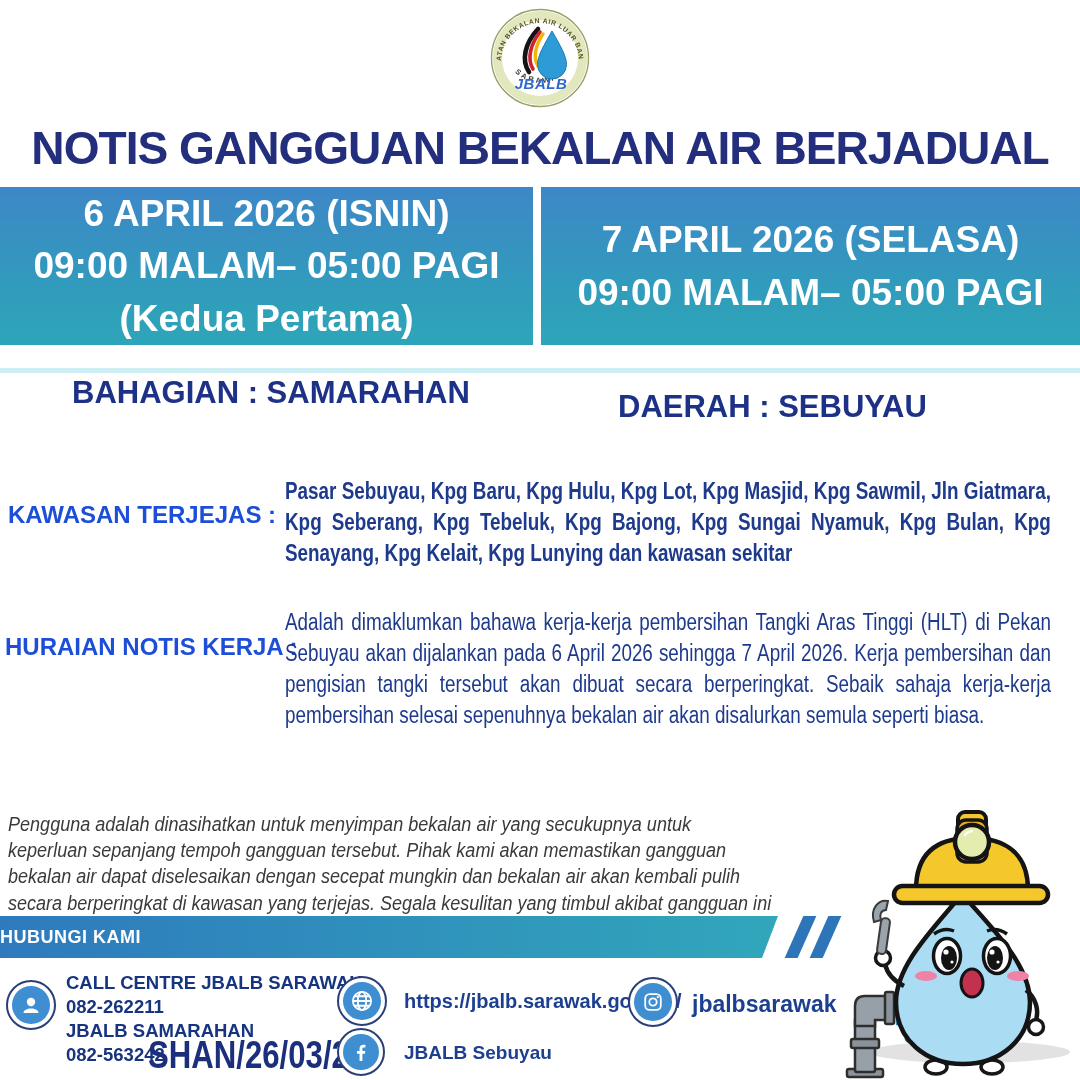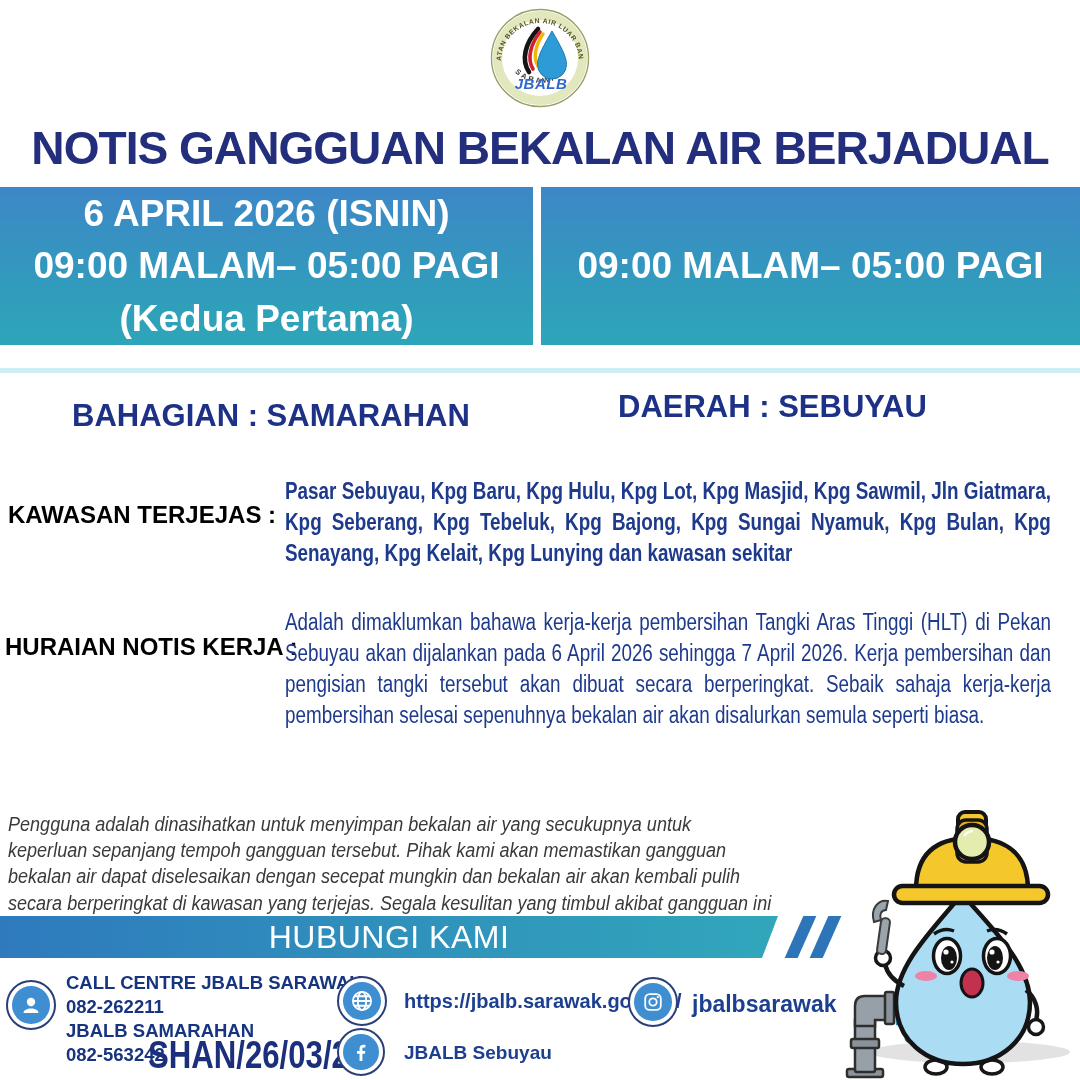--- a/index.html
+++ b/index.html
@@ -25,47 +25,47 @@
     color:#fff;font-weight:bold;font-size:37px;text-align:center;
     display:flex;flex-direction:column;justify-content:center;gap:9px;
     line-height:1.18;white-space:nowrap;
   }
   .banner-left{left:0;width:533px;}
   .banner-right{left:541px;width:539px;}
   #banner-strip{left:0;top:368px;width:1080px;height:5px;background:#cdeff4;}
 
   
   .region{font-weight:bold;color:#1d3186;font-size:31px;white-space:nowrap;}
-  #bahagian{left:72px;top:398px;}
+  #bahagian{left:72px;top:375px;}
   #daerah{left:618px;top:389px;}
 
   
-  .sec-label{font-weight:bold;color:#000000;font-size:24px;white-space:nowrap;}
+  .sec-label{font-weight:bold;color:#1d4ed8;font-size:24px;white-space:nowrap;}
   #kawasan-label{left:8px;top:501px;}
   #huraian-label{left:5px;top:633px;}
   .sec-body{
     left:285px;width:934px;color:#1e3a8c;font-size:23px;line-height:1.35;
     text-align:justify;transform:scaleX(.82);transform-origin:0 0;
   }
   #kawasan-text{top:476px;font-weight:bold;}
   #huraian-text{top:607px;}
 
   
   #advisory{
     left:8px;top:811px;width:868px;font-size:20.5px;font-style:italic;
     color:#3a3a3a;line-height:1.28;transform:scaleX(.88);transform-origin:0 0;
   }
 
   
   #hubungi-band{
     left:0;top:916px;width:778px;height:42px;
     background:linear-gradient(90deg,#2e7abd 0%,#31a7bb 100%);
     clip-path:polygon(0 0,100% 0,calc(100% - 16px) 100%,0 100%);
-    color:#fff;font-weight:normal;font-size:32px;letter-spacing:.5px;
-    text-align:center;line-height:42px;
+    color:#fff;font-weight:bold;font-size:18px;letter-spacing:.5px;
+    line-height:42px;
   }
   .stripe{top:916px;width:13px;height:42px;background:#2d74b9;transform:skewX(-24deg);}
   #stripe-1{left:794px;}
   #stripe-2{left:819px;}
 
   
   .circle-icon{
     border-radius:50%;border:2px solid #2b3f77;background:#fff;
     display:flex;align-items:center;justify-content:center;
   }
@@ -118,20 +118,21 @@
   </svg>
 
   <div id="main-title" class="abs">NOTIS GANGGUAN BEKALAN AIR BERJADUAL</div>
 
   <div class="abs banner banner-left">
     <div>6 APRIL 2026 (ISNIN)</div>
     <div>09:00 MALAM– 05:00 PAGI</div>
     <div>(Kedua Pertama)</div>
   </div>
   <div class="abs banner banner-right">
+    <div>7 APRIL 2026 (SELASA)</div>
     <div>09:00 MALAM– 05:00 PAGI</div>
   </div>
   <div id="banner-strip" class="abs"></div>
 
   <div id="bahagian" class="abs region">BAHAGIAN : SAMARAHAN</div>
   <div id="daerah" class="abs region">DAERAH : SEBUYAU</div>
 
   <div id="kawasan-label" class="abs sec-label">KAWASAN TERJEJAS  :</div>
   <div id="kawasan-text" class="abs sec-body">Pasar Sebuyau, Kpg Baru, Kpg Hulu, Kpg Lot, Kpg Masjid, Kpg Sawmil, Jln Giatmara, Kpg Seberang, Kpg Tebeluk, Kpg Bajong, Kpg Sungai Nyamuk, Kpg Bulan, Kpg Senayang, Kpg Kelait, Kpg Lunying dan kawasan sekitar</div>
 

